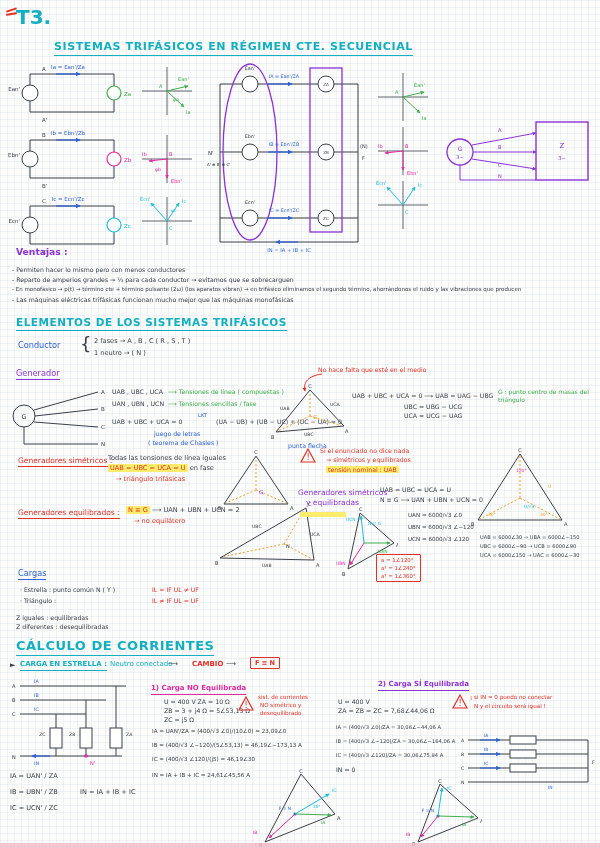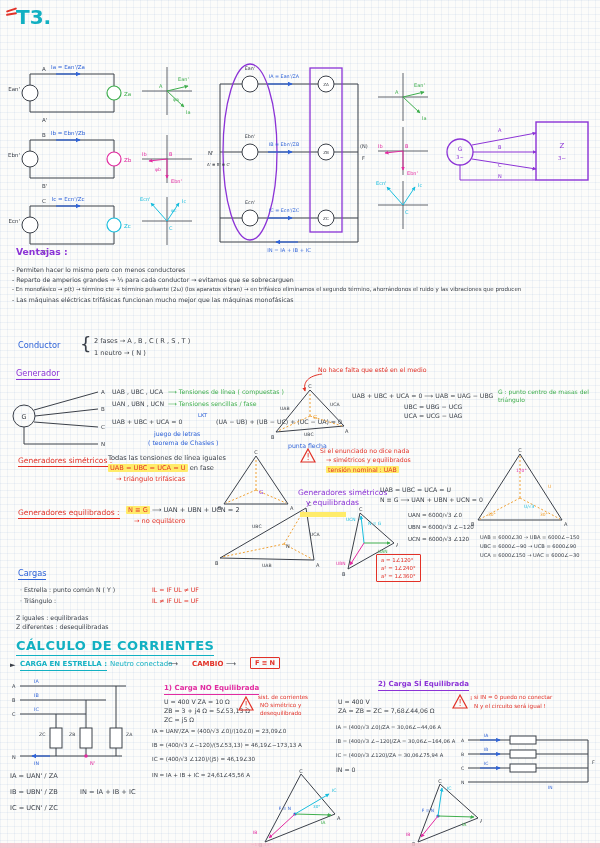--- a/index.html
+++ b/index.html
@@ -49,20 +49,21 @@
         </marker>
 <marker id="m-pur" markerWidth="5" markerHeight="5" refX="3.5" refY="2" orient="auto">
           <path d="M0,0 L4,2 L0,4 z" fill="#8b33d6"></path>
         </marker>
 </defs>
     </svg>
 
 <div class="scrib" style="left:6px;top:9px;transform:rotate(-18deg)"></div>
 <div class="scrib" style="left:6px;top:13px;transform:rotate(-10deg)"></div>
 <span class="t f20 b c-teal" style="left:16px;top:5px">T3.</span>
+<span class="t f11 b c-teal u" style="left:54px;top:40px;letter-spacing:.6px">SISTEMAS TRIFÁSICOS EN RÉGIMEN CTE. SECUENCIAL</span>
 
 <svg style="left:6px;top:60px" width="134" height="64" viewBox="0 0 134 64">
  <path d="M24 14 H108 V52 H24 Z" fill="none" stroke="#3b4049" stroke-width="1"></path>
  <circle cx="24" cy="33" r="8" fill="#fff" stroke="#3b4049"></circle>
  <circle cx="108" cy="33" r="7" fill="#fff" stroke="#3fae4e" stroke-width="1.2"></circle>
  <line x1="50" y1="14" x2="74" y2="14" stroke="#2f63d8" stroke-width="1.2" marker-end="url(#m-blue)"></line>
  <text x="62" y="9" font-size="5.5" fill="#2f63d8" text-anchor="middle">Ia = Ean'/Za</text>
  <text x="14" y="31" font-size="5.5" fill="#3b4049" text-anchor="end">Ean'</text>
  <text x="36" y="11" font-size="5.5" fill="#3b4049">A</text>
  <text x="36" y="62" font-size="5.5" fill="#3b4049">A'</text>
@@ -201,20 +202,21 @@
  <text x="62" y="55" font-size="5" fill="#8b33d6">C</text>
  <text x="62" y="66" font-size="5" fill="#8b33d6">N</text>
 </svg>
 
 <span class="t f9 c-purple b" style="left:16px;top:246px">Ventajas :</span>
 <span class="t f6" style="left:12px;top:266px">- Permiten hacer lo mismo pero con menos conductores</span>
 <span class="t f6" style="left:12px;top:276px">- Reparto de amperios grandes → ⅓ para cada conductor → evitamos que se sobrecarguen</span>
 <span class="t" style="left:12px;top:286px;font-size:5.5px">- En monofásico → p(t) → término cte + término pulsante (2ω) (los aparatos vibran) → en trifásico eliminamos el segundo término, ahorrándonos el ruido y las vibraciones que producen</span>
 <span class="t f6" style="left:12px;top:296px">- Las máquinas eléctricas trifásicas funcionan mucho mejor que las máquinas monofásicas</span>
 
+<span class="t c-teal b u" style="left:16px;top:316px;font-size:10.5px;letter-spacing:.5px">ELEMENTOS DE LOS SISTEMAS TRIFÁSICOS</span>
 <span class="t f8 c-blue" style="left:18px;top:340px">Conductor</span>
 <span class="t c-ink" style="left:80px;top:333px;font-size:18px">{</span>
 <span class="t f65" style="left:94px;top:337px">2 fases → A , B , C   ( R , S , T )</span>
 <span class="t f65" style="left:94px;top:349px">1 neutro → ( N )</span>
 
 <span class="t f8 c-purple u" style="left:16px;top:368px">Generador</span>
 <svg style="left:8px;top:382px" width="100" height="70" viewBox="0 0 100 70">
  <circle cx="16" cy="34" r="11" fill="none" stroke="#3b4049"></circle>
  <text x="16" y="37" font-size="6.5" fill="#3b4049" text-anchor="middle">G</text>
  <line x1="26" y1="28" x2="90" y2="10" stroke="#3b4049"></line>
@@ -389,21 +391,21 @@
  <text x="84" y="89" font-size="5" fill="#e22ba0">N'</text>
  <text x="120" y="60" font-size="4.6" fill="#3b4049">ZA</text>
  <text x="63" y="60" font-size="4.6" fill="#3b4049">ZB</text>
  <text x="33" y="60" font-size="4.6" fill="#3b4049">ZC</text>
 </svg>
 <span class="t f65" style="left:10px;top:772px">IA = UAN' / ZA</span>
 <span class="t f65" style="left:10px;top:788px">IB = UBN' / ZB</span>
 <span class="t f65" style="left:10px;top:804px">IC = UCN' / ZC</span>
 <span class="t f65" style="left:80px;top:788px">IN = IA + IB + IC</span>
 
-<span class="t f7 c-mag b u" style="left:164px;top:684px">1) Carga NO Equilibrada</span>
+<span class="t f7 c-mag b u" style="left:151px;top:684px">1) Carga NO Equilibrada</span>
 <span class="t f6" style="left:164px;top:698px">U = 400 V      ZA = 10 Ω</span>
 <span class="t f6" style="left:164px;top:707px">ZB = 3 + j4 Ω = 5∠53,13 Ω</span>
 <span class="t f6" style="left:164px;top:716px">ZC = j5 Ω</span>
 <svg style="left:238px;top:696px" width="16" height="16" viewBox="0 0 16 16">
  <polygon points="8,1 15,14 1,14" fill="none" stroke="#e23127" stroke-width="1.2"></polygon>
  <text x="8" y="12" font-size="8" fill="#e23127" text-anchor="middle">!</text>
 </svg>
 <span class="t f5 c-red" style="left:258px;top:694px">sist. de corrientes</span>
 <span class="t f5 c-red" style="left:260px;top:702px">NO simétrico y</span>
 <span class="t f5 c-red" style="left:260px;top:710px">desequilibrado</span>

